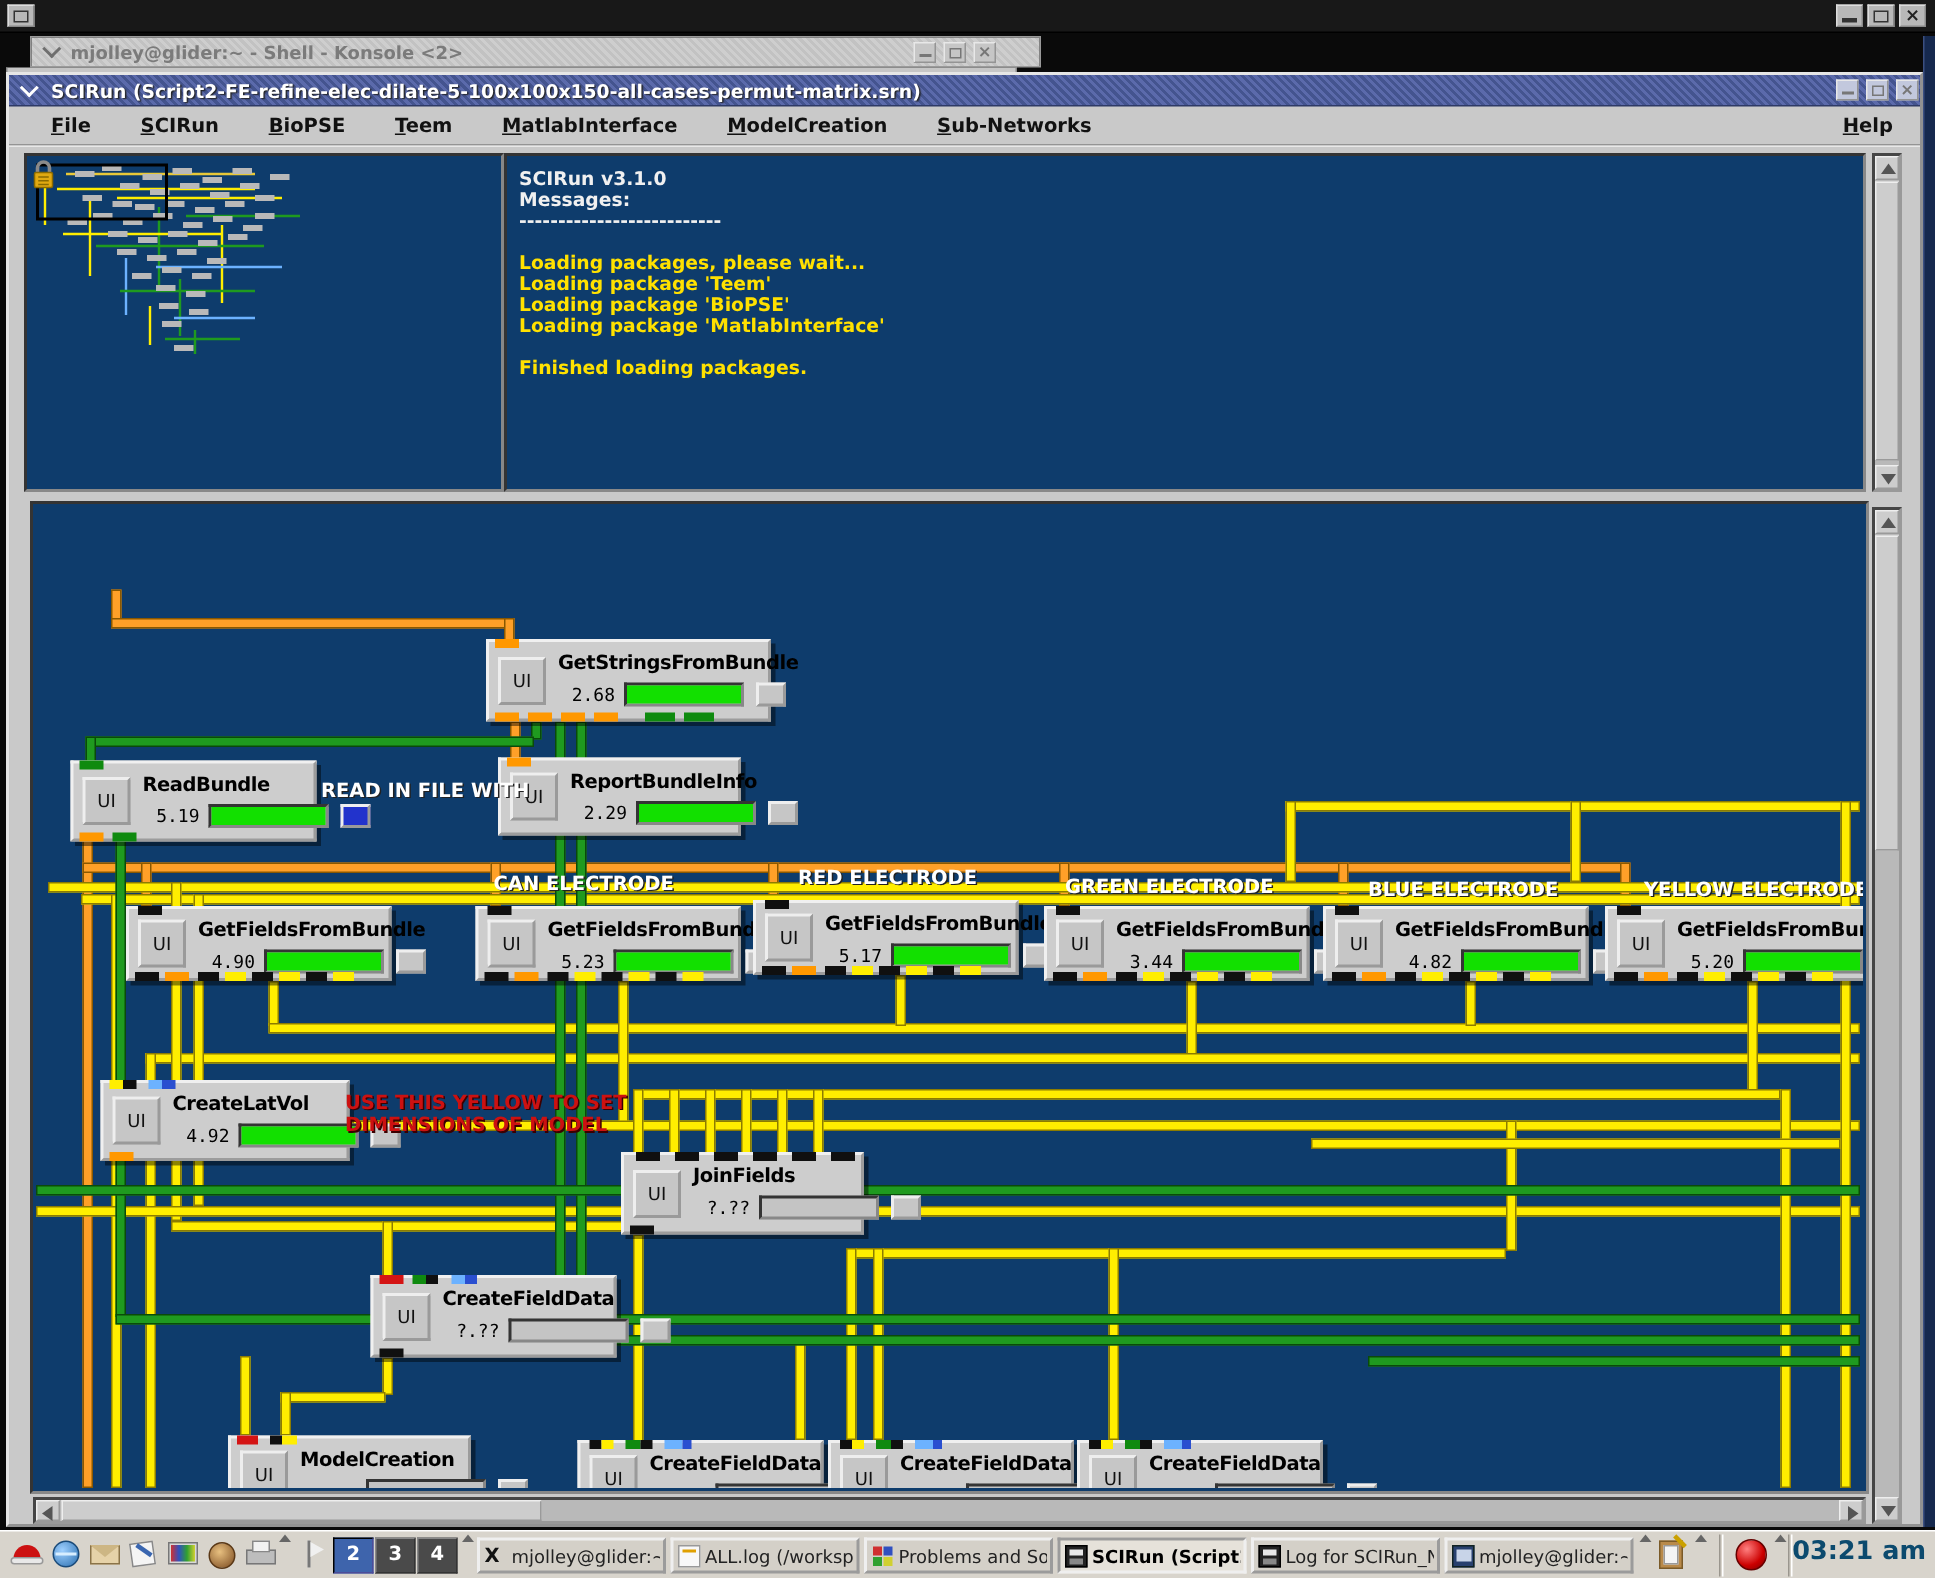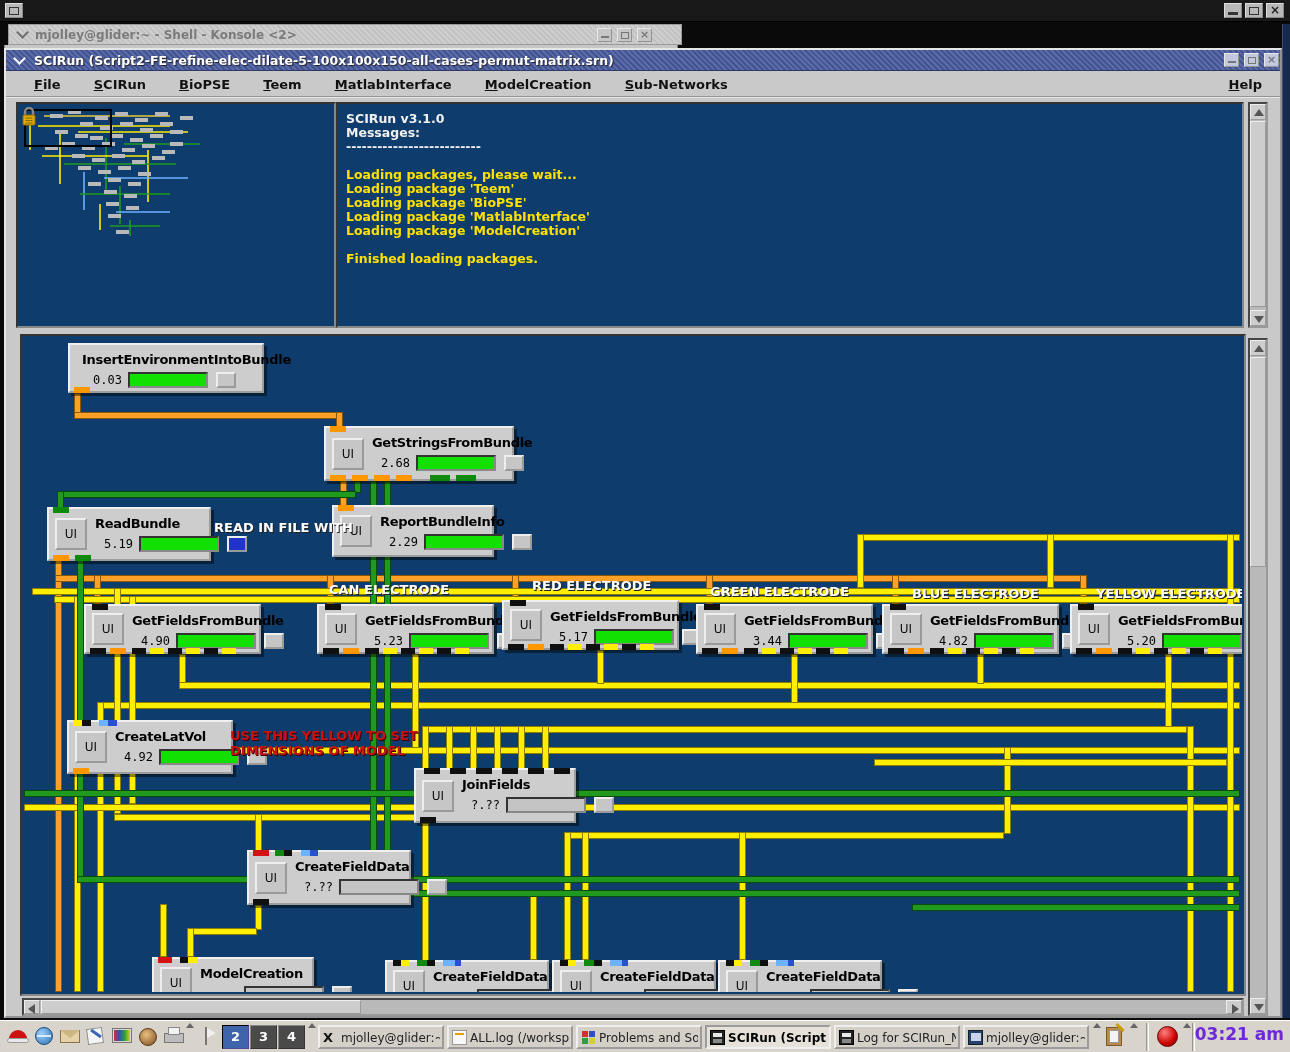--- a/index.html
+++ b/index.html
@@ -10,21 +10,21 @@
   
   #vnc-bar { position:absolute; left:0; top:0; width:1290px; height:22px; background:#181818; border-bottom:1px solid #000; }
   #vnc-bar .title { position:absolute; left:0; right:0; top:3px; text-align:center; color:#d8d8d8; font-weight:bold; font-size:13px; }
   .vnc-btn { position:absolute; top:3px; width:18px; height:15px; background:#b8b8b8; border:1px outset #ddd; }
   #vnc-left-btn { left:5px; }
   .vnc-btn .bar { position:absolute; left:3px; bottom:2px; width:10px; height:3px; background:#333; }
   .vnc-btn .box { position:absolute; left:3px; top:3px; width:10px; height:8px; border:1px solid #333; }
   .vnc-btn .x { position:absolute; left:0; top:-1px; width:100%; text-align:center; color:#222; font-size:12px; font-weight:bold; }
 
   
-  #konsole-bar { position:absolute; left:8px; top:24px; width:674px; height:21px;
+  #konsole-bar { position:absolute; left:20px; top:24px; width:674px; height:21px;
     background:repeating-linear-gradient(45deg,#cecece 0 2px,#c2c2c2 2px 4px); border:1px solid #9a9a9a; }
   #konsole-bar .title { position:absolute; left:26px; top:3px; color:#7b7b7b; font-weight:bold; font-size:12px; }
   .chev { position:absolute; width:9px; height:9px; border-left:2px solid #6f6f6f; border-bottom:2px solid #6f6f6f; transform:rotate(-45deg); }
   #konsole-bar .chev { left:9px; top:3px; }
   .kbtn { position:absolute; top:3px; width:15px; height:14px; background:#c6c6c6; border:1px outset #e8e8e8; }
   .kbtn .bar { position:absolute; left:3px; bottom:3px; width:8px; height:2px; background:#777; }
   .kbtn .box { position:absolute; left:3px; top:3px; width:8px; height:7px; border:1px solid #777; }
   .kbtn .x { position:absolute; left:0; top:-1px; width:100%; text-align:center; color:#777; font-size:11px; font-weight:bold; }
   #konsole-sliver { position:absolute; left:4px; top:45px; width:674px; height:4px; background:#c6c6c6; border-left:1px solid #888; border-right:1px solid #888; }
   #desktop-right-strip { position:absolute; left:1282px; top:24px; width:8px; height:994px; background:#16294e; border-left:1px solid #3a4f80; }
@@ -104,21 +104,21 @@
   .tb-sep-arrow { position:absolute; top:2px; width:8px; height:8px; }
   .tb-sep-arrow .tri.up { border-bottom-color:#666; border-left-width:4px; border-right-width:4px; border-bottom-width:5px; left:0; top:0; }
   .ws-btn { position:absolute; top:4px; width:27px; height:24px; background:#4a4a4a; color:#fff; border:1px outset #888;
             font-weight:bold; font-size:13px; text-align:center; line-height:22px; }
   .ws-btn.active { background:#3e64ac; border:1px inset #224; }
   .task-btn { position:absolute; top:4px; height:24px; width:126px; background:#d4d0c8; border:2px outset #efefef;
               font-size:12px; color:#222; overflow:hidden; white-space:nowrap; }
   .task-btn.active { border:2px inset #efefef; background:#e6e2da; font-weight:bold; color:#000; }
   .task-btn .ticon { position:absolute; left:3px; top:3px; width:15px; height:15px; }
   .task-btn .tlabel { position:absolute; left:21px; top:4px; right:2px; overflow:hidden; }
-  #clock { position:absolute; right:6px; top:3px; font-weight:bold; font-size:17px; color:#6d28d9; font-family:"DejaVu Sans","Liberation Sans",sans-serif; }
+  #clock { position:absolute; right:6px; top:3px; font-weight:bold; font-size:17px; color:#0c4a6e; font-family:"DejaVu Sans","Liberation Sans",sans-serif; }
   .groove-v { position:absolute; top:2px; height:28px; width:3px; border-left:1px solid #9a968e; border-right:1px solid #fff; }
 </style>
 </head>
 <body>
 
 <div id="screen">
 
   <div id="vnc-bar">
     <div class="vnc-btn" id="vnc-left-btn">
         <div class="box"></div>
@@ -257,21 +257,20 @@
     <div id="msg-panel">
       <div class="msg-line">SCIRun v3.1.0</div>
       <div class="msg-line">Messages:</div>
       <div class="msg-line">--------------------------</div>
       <div class="msg-gap"></div>
       <div>
           <div class="msg-line yellow">Loading packages, please wait...</div>
           <div class="msg-line yellow">Loading package 'Teem'</div>
           <div class="msg-line yellow">Loading package 'BioPSE'</div>
           <div class="msg-line yellow">Loading package 'MatlabInterface'</div>
-          <div class="msg-line yellow">Loading package 'ModelCreation'</div>
         </div>
       <div class="msg-gap"></div>
       <div class="msg-line yellow">Finished loading packages.</div>
     </div>
 
     <div class="sb" id="msg-vscroll">
       <div class="sb-arrow" style="left:0;top:0;width:16px;height:16px">
           <div class="tri up"></div>
         </div>
       <div class="sb-thumb" style="left:0;top:17px;width:16px;height:186px"></div>
@@ -349,31 +348,20 @@
           <div class="w wg v" style="left: 330px; top: 143px; height: 12px;"></div>
           <div class="w wg h" style="left: 33px; top: 153px; width: 299px;"></div>
           <div class="w wg v" style="left: 33px; top: 153px; height: 18px;"></div>
           <div class="w wg v" style="left: 346px; top: 143px; height: 397px;"></div>
           <div class="w wg v" style="left: 360px; top: 143px; height: 411px;"></div>
           <div class="w wg v" style="left: 53px; top: 221px; height: 319px;"></div>
           <div class="w wg h" style="left: 0px; top: 452px; width: 1216px;"></div>
           <div class="w wg h" style="left: 53px; top: 538px; width: 1163px;"></div>
           <div class="w wg h" style="left: 360px; top: 552px; width: 856px;"></div>
           <div class="w wg h" style="left: 888px; top: 566px; width: 328px;"></div>
-          <div class="module" style="left: 44px; top: 5px; width: 196px; height: 50px;">
-            <div class="port bot" style="left: 4px; width: 16px; background: rgb(255, 152, 0);"></div>
-            <div class="mtitle noui">InsertEnvironmentIntoBundle</div>
-            <div class="mrow noui">
-              <span class="mtime">0.03</span>
-              <span class="mbar">
-                <span class="mfill" style="width: 100%;"></span>
-              </span>
-              <button class="mind"></button>
-            </div>
-          </div>
           <div class="module" style="left: 300px; top: 88px; width: 190px; height: 55px;">
             <div class="port top" style="left: 4px; width: 16px; background: rgb(255, 152, 0);"></div>
             <div class="port bot" style="left: 4px; width: 16px; background: rgb(255, 152, 0);"></div>
             <div class="port bot" style="left: 26px; width: 16px; background: rgb(255, 152, 0);"></div>
             <div class="port bot" style="left: 48px; width: 16px; background: rgb(255, 152, 0);"></div>
             <div class="port bot" style="left: 70px; width: 16px; background: rgb(255, 152, 0);"></div>
             <div class="port bot" style="left: 104px; width: 20px; background: rgb(15, 138, 15);"></div>
             <div class="port bot" style="left: 130px; width: 20px; background: rgb(15, 138, 15);"></div>
             <button class="uibtn">UI</button>
             <div class="mtitle">GetStringsFromBundle</div>

